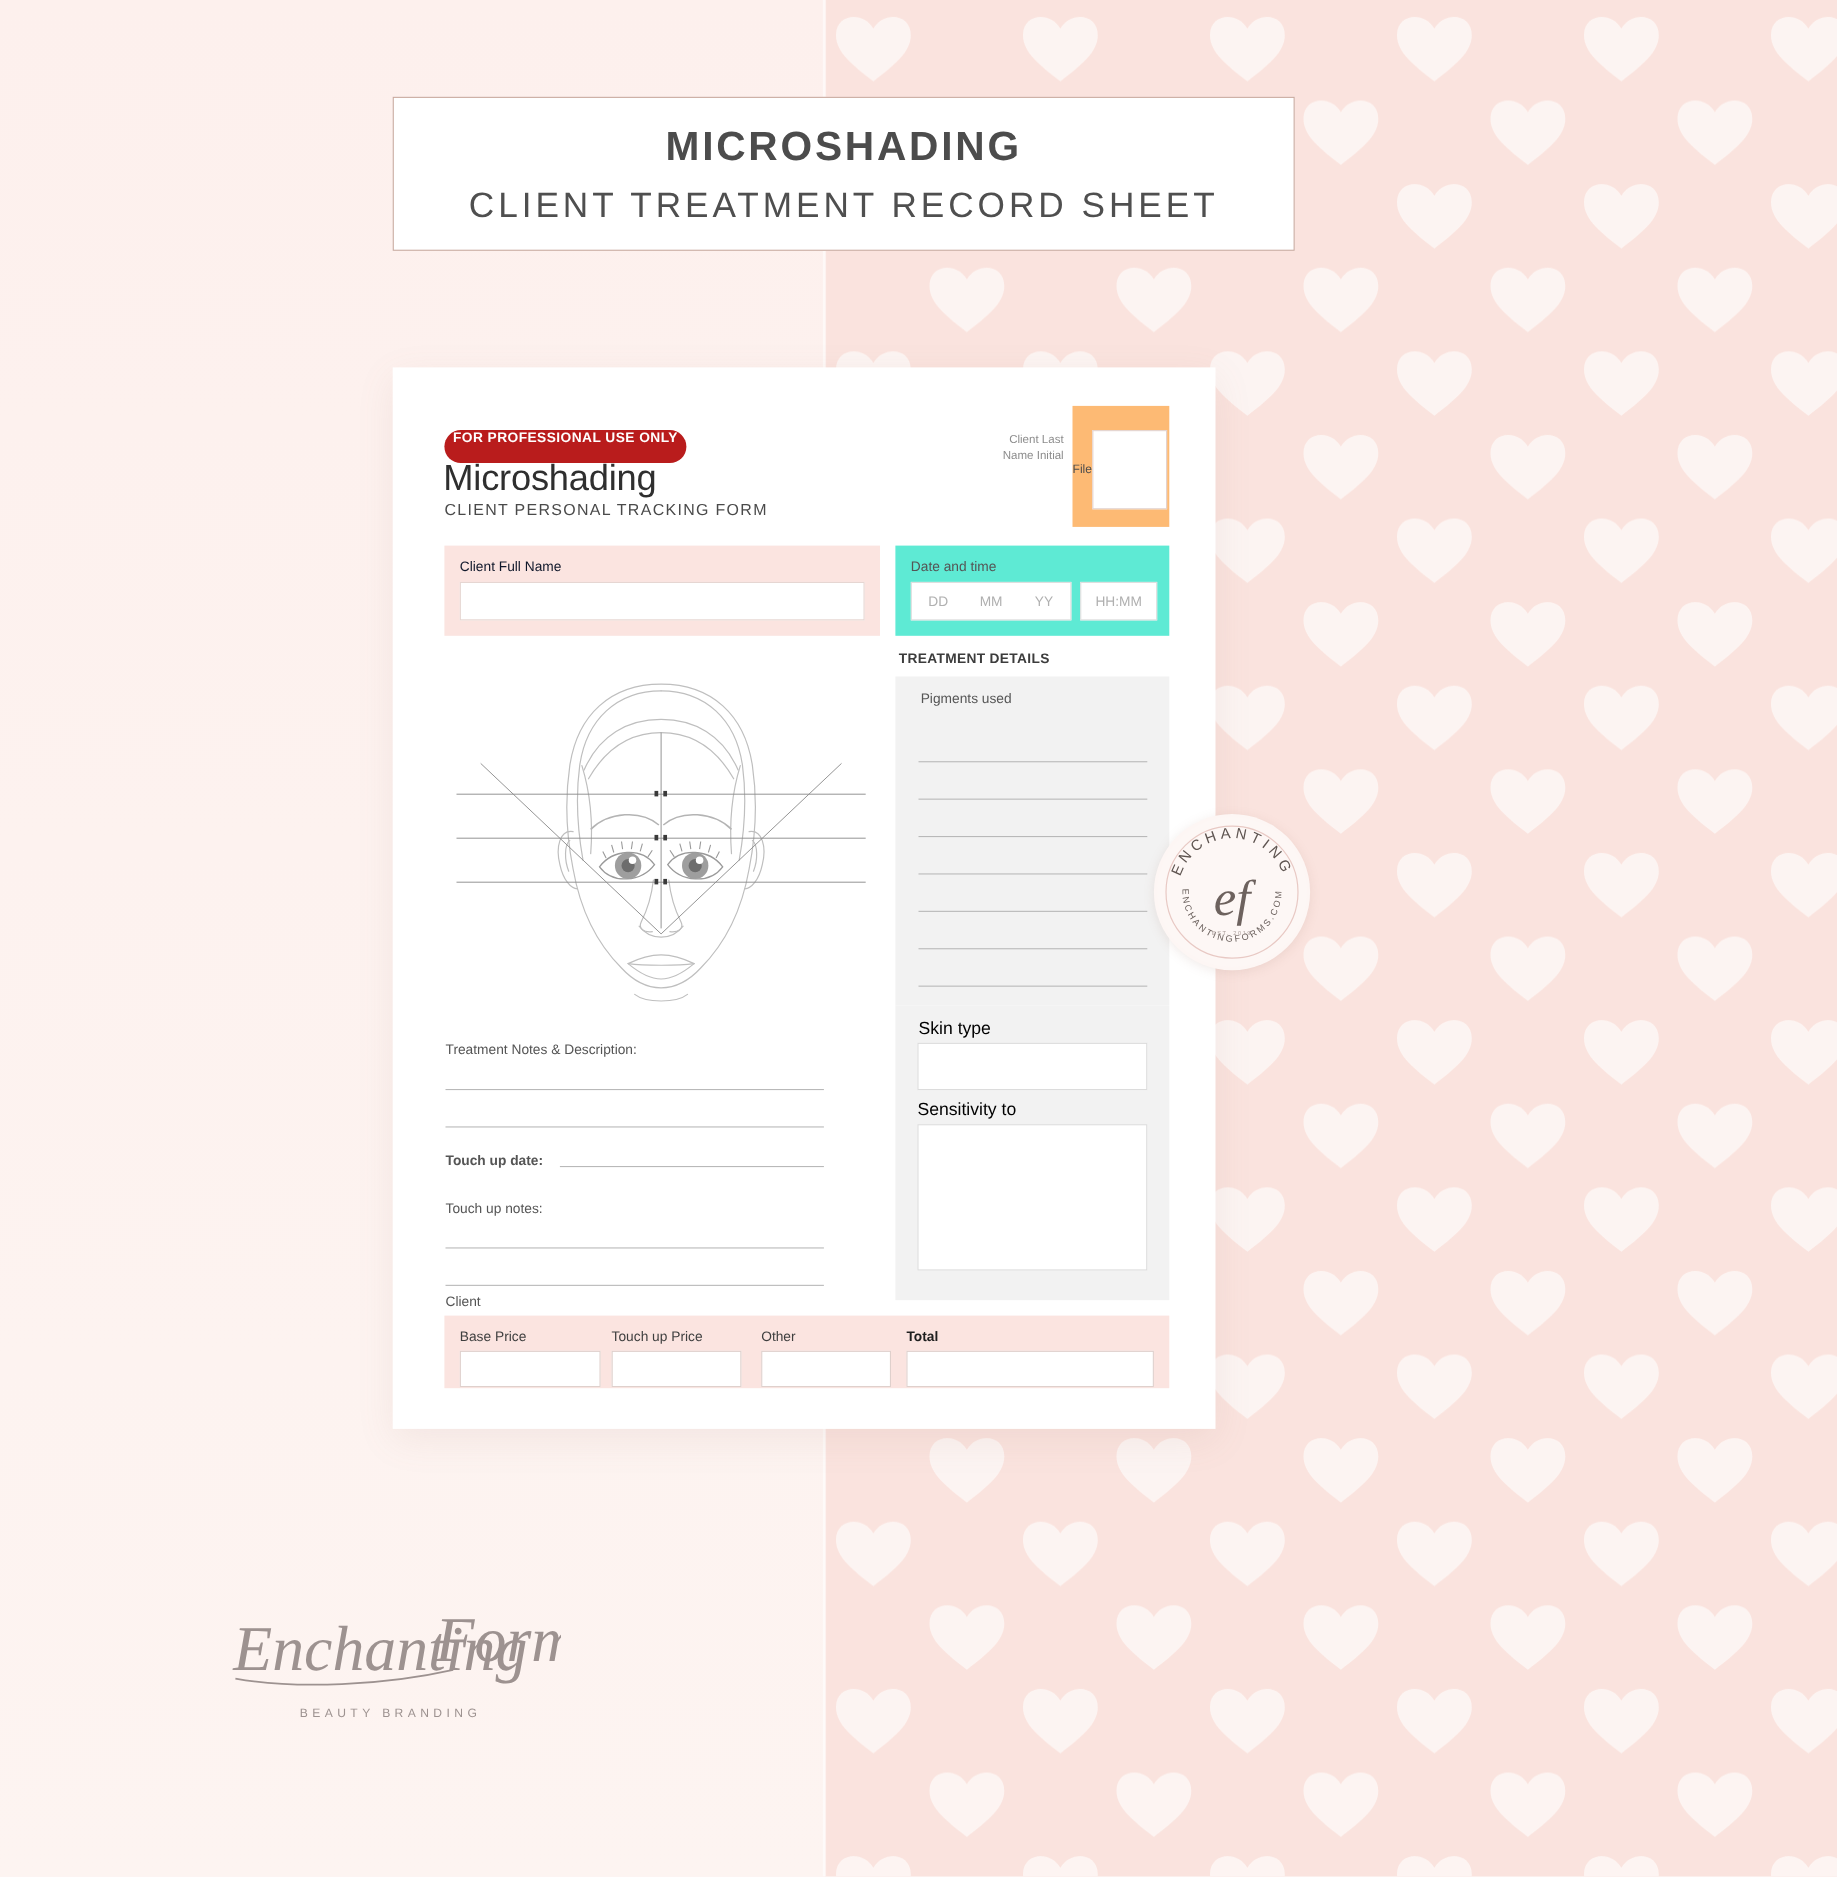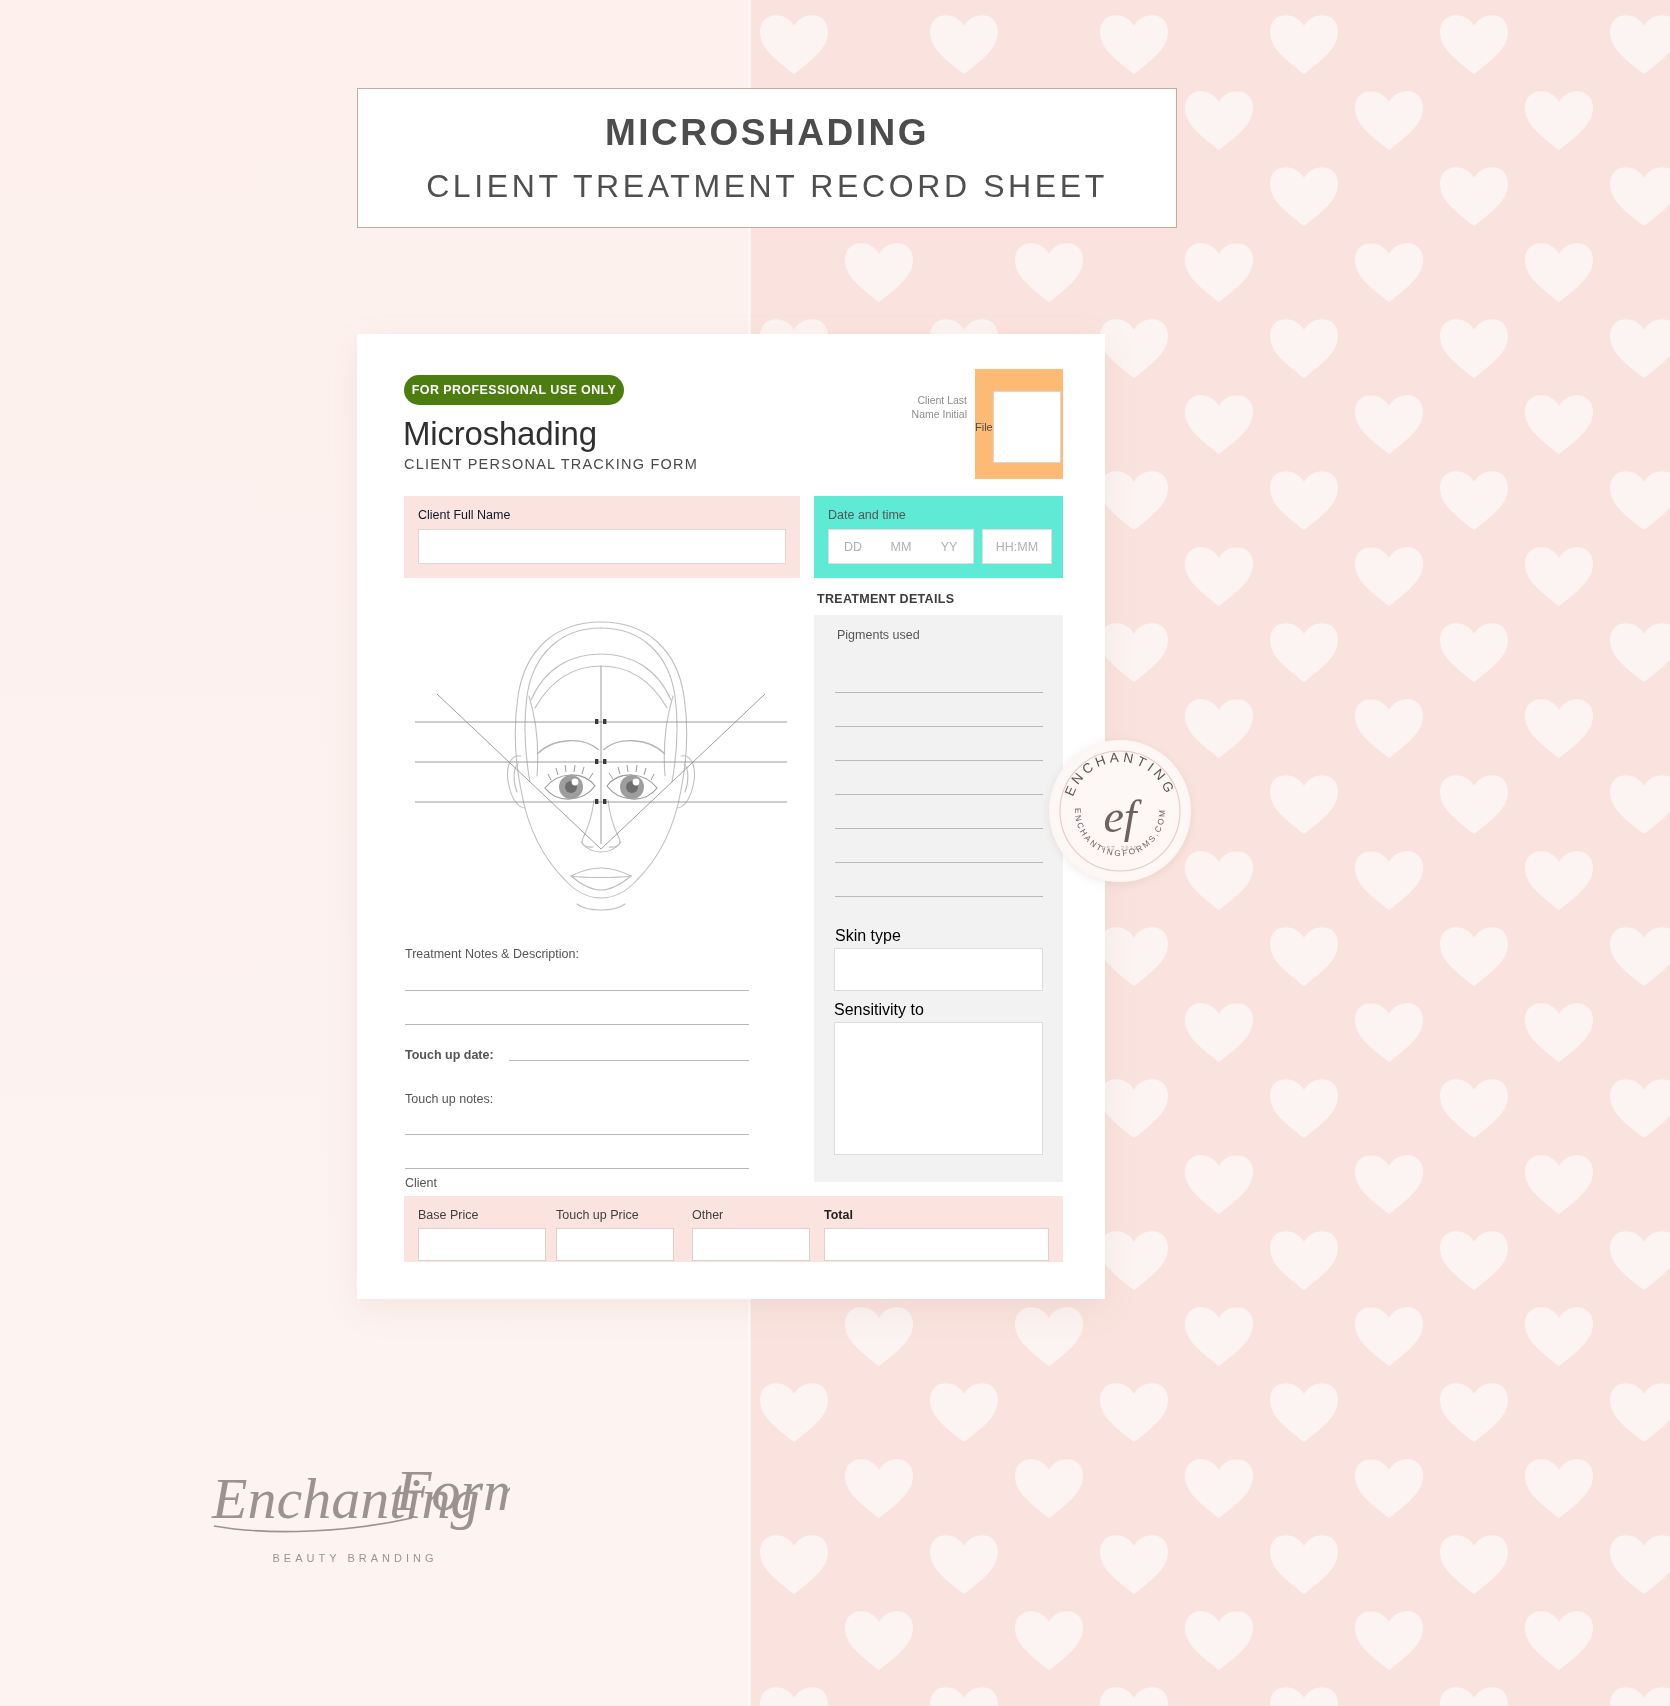--- a/index.html
+++ b/index.html
@@ -60,25 +60,25 @@
   .sheet {
     position: absolute;
     left: 357px; top: 334px;
     width: 748px; height: 965px;
     background: #ffffff;
     box-shadow: 0 10px 32px rgba(160,120,110,.10);
   }
 
   
   .pro-pill {
-    position: absolute; left: 47px; top: 41px;
+    position: absolute; left: 47px; top: 57px;
     width: 220px; height: 30px;
-    background: #4d7c0f;
+    background: #b91c1c;
     border-radius: 16px;
-    display: flex; align-items: center; justify-content: center;
+    display: flex; align-items: flex-start; justify-content: center;
   }
   .pro-pill span {
     font-size: 12.5px; font-weight: 700;
     color: #fff; letter-spacing: .4px;
   }
 
   .form-title {
     position: absolute; left: 46px; top: 81px;
     font-size: 33px; font-weight: 400; color: #2f2f2f;
     letter-spacing: -.2px;

